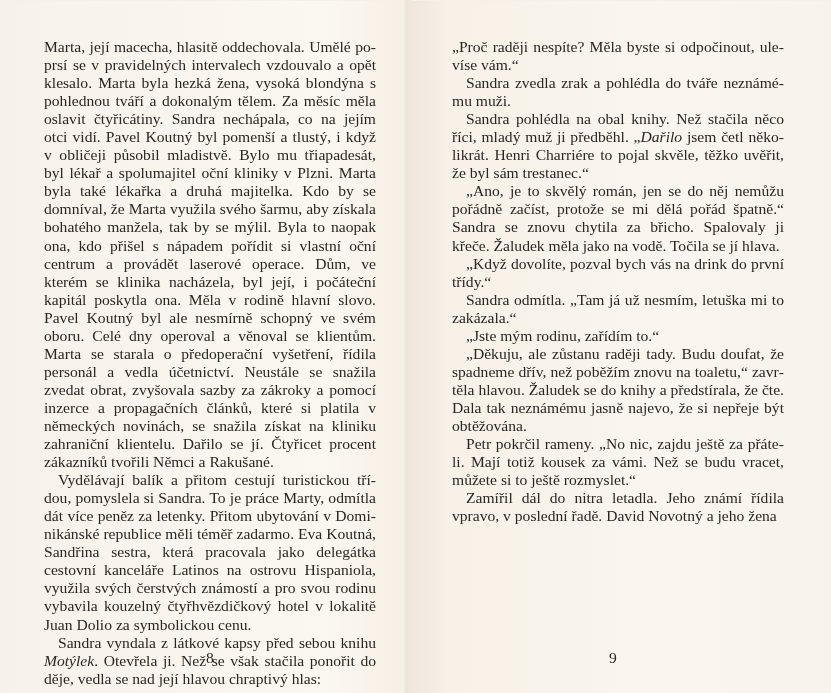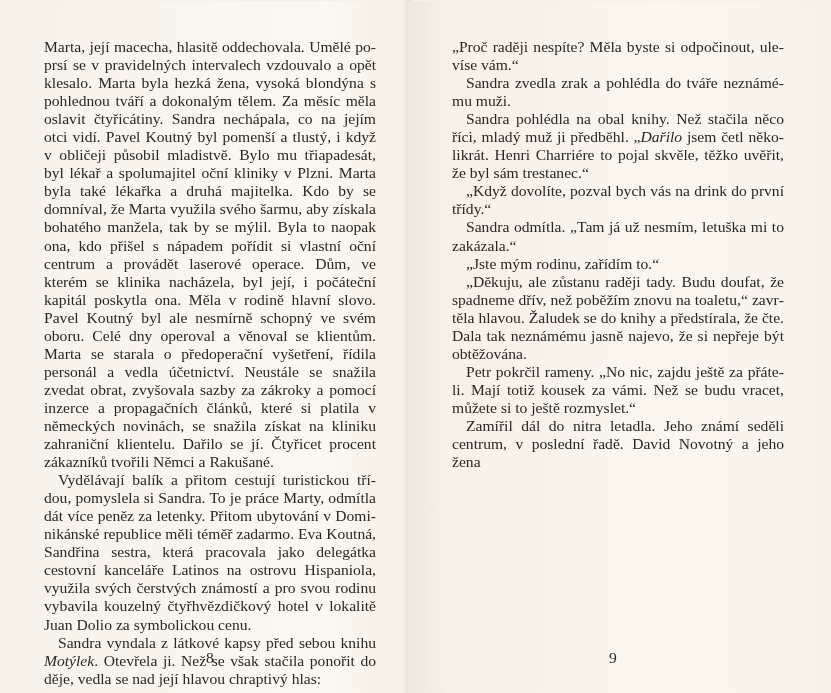--- a/index.html
+++ b/index.html
@@ -35,22 +35,23 @@
         <p class="indent"><span>Sandra vyndala z látkové kapsy před sebou kni­hu </span><em>Motýlek</em><span>. Otevřela ji. Než se však stačila ponořit do děje, vedla se nad její hlavou chraptivý hlas:</span></p>
       </div>
     <div class="folio">8</div>
   </div>
   <div class="gutter"></div>
   <div class="page right">
     <div class="text">
         <p><span>„Proč raději nespíte? Měla byste si odpočinout, ule­víse vám.“</span></p>
         <p class="indent"><span>Sandra zvedla zrak a pohlédla do tváře neznámé­mu muži.</span></p>
         <p class="indent"><span>Sandra pohlédla na obal knihy. Než stačila něco říci, mladý muž ji předběhl. „</span><em>Dařilo</em><span> jsem četl něko­likrát. Henri Charriére to pojal skvěle, těžko uvěřit, že byl sám trestanec.“</span></p>
+        <p class="indent"><span>„Ano, je to skvělý román, jen se do něj nemůžu po­řádně začíst, protože se mi dělá pořád špatně.“ San­dra se znovu chytila za břicho. Spalovaly ji křeče. Žaludek měla jako na vodě. Točila se jí hlava.</span></p>
         <p class="indent"><span>„Když dovolíte, pozval bych vás na drink do první třídy.“</span></p>
         <p class="indent"><span>Sandra odmítla. „Tam já už nesmím, letuška mi to zakázala.“</span></p>
         <p class="indent"><span>„Jste mým rodinu, zařídím to.“</span></p>
         <p class="indent"><span>„Děkuju, ale zůstanu raději tady. Budu doufat, že spadneme dřív, než poběžím znovu na toaletu,“ zavr­těla hlavou. Žaludek se do knihy a předstírala, že čte. Dala tak neznámému jasně najevo, že si nepřeje být obtěžována.</span></p>
         <p class="indent"><span>Petr pokrčil rameny. „No nic, zajdu ještě za přáte­li. Mají totiž kousek za vámi. Než se budu vracet, můžete si to ještě rozmyslet.“</span></p>
-        <p class="indent"><span>Zamířil dál do nitra letadla. Jeho známí seděli centrum, v poslední řadě. David Novotný a jeho žena</span></p>
+        <p class="indent"><span>Zamířil dál do nitra letadla. Jeho známí řídila vpravo, v poslední řadě. David Novotný a jeho žena</span></p>
       </div>
     <div class="folio">9</div>
   </div>
 </div>
 
 </body></html>

